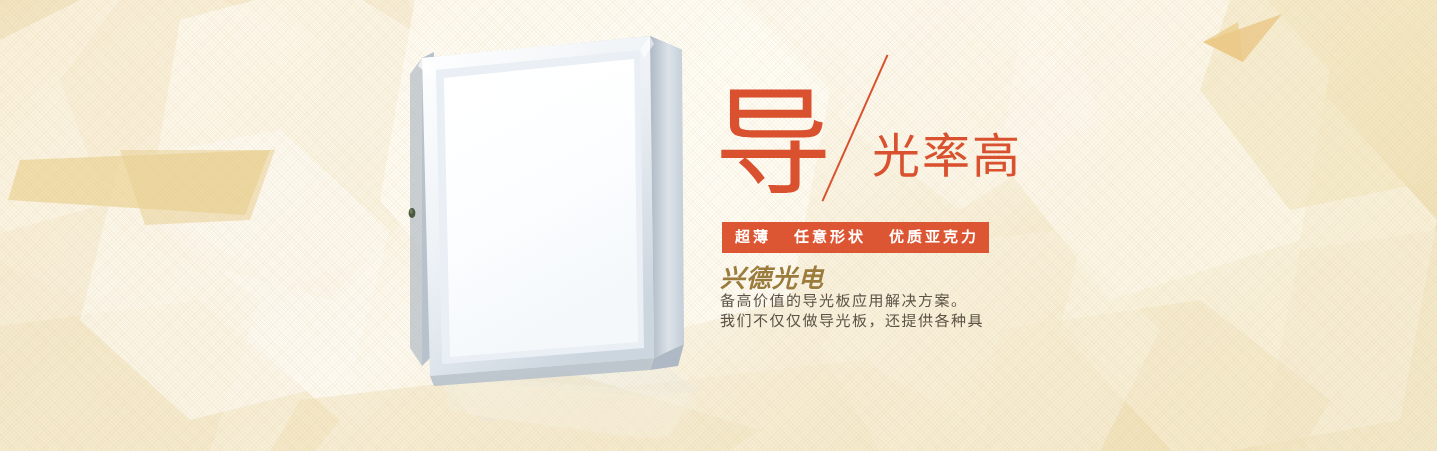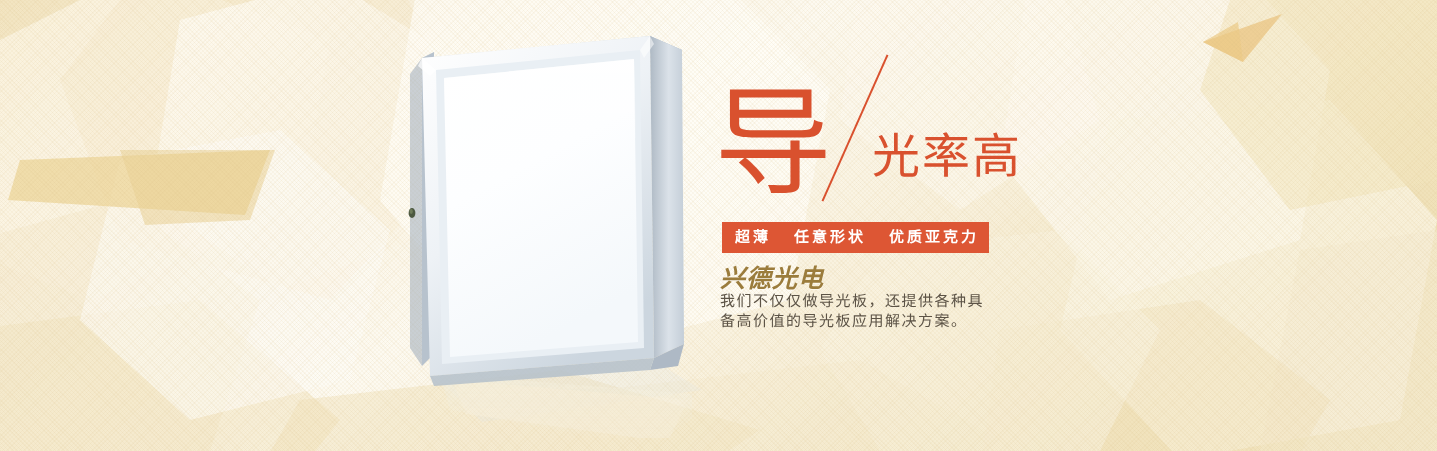--- a/index.html
+++ b/index.html
@@ -321,19 +321,19 @@
 
     <div class="tags">
       <span class="tag">超薄</span>
       <span class="tag tag-gap-1">任意形状</span>
       <span class="tag tag-gap-2">优质亚克力</span>
     </div>
 
     <div class="brand">兴德光电</div>
 
     <div class="desc">
+      <span class="desc-line">备高价值的导光板应用解决方案。</span>
       <span class="desc-line">我们不仅仅做导光板，还提供各种具</span>
-      <span class="desc-line">备高价值的导光板应用解决方案。</span>
     </div>
 
 
   </div>
 </div>
 
 </body></html>

